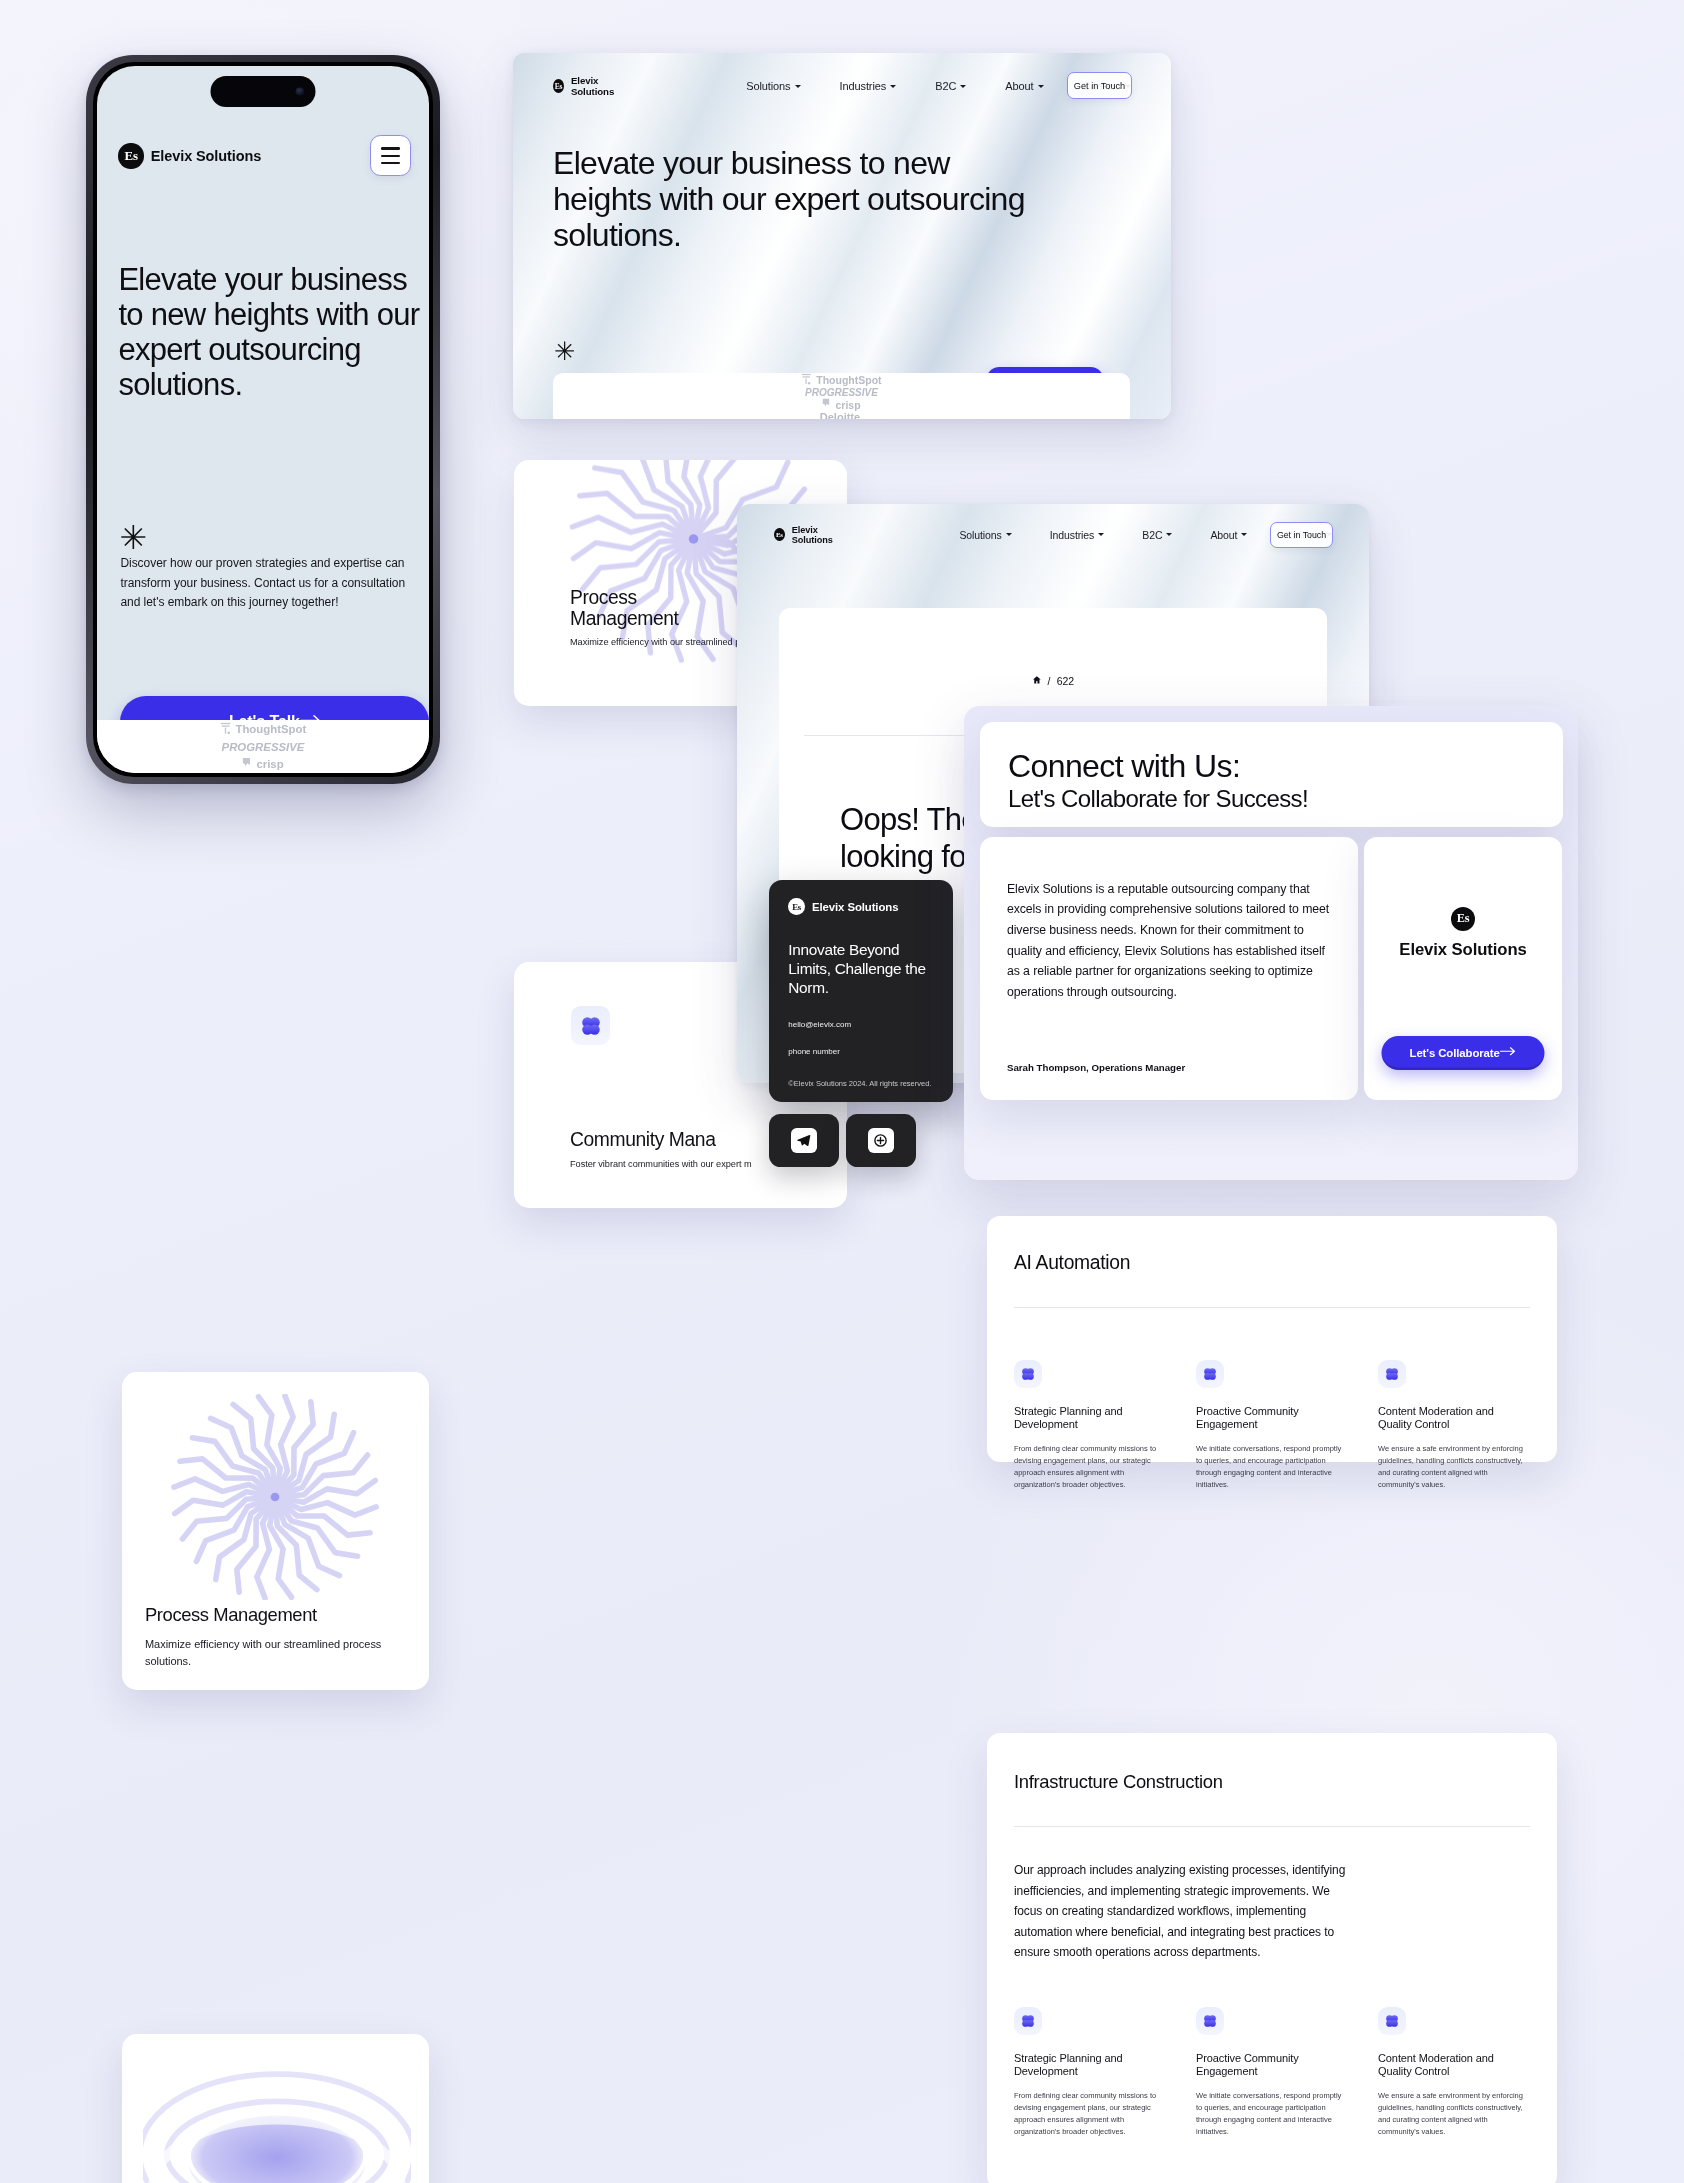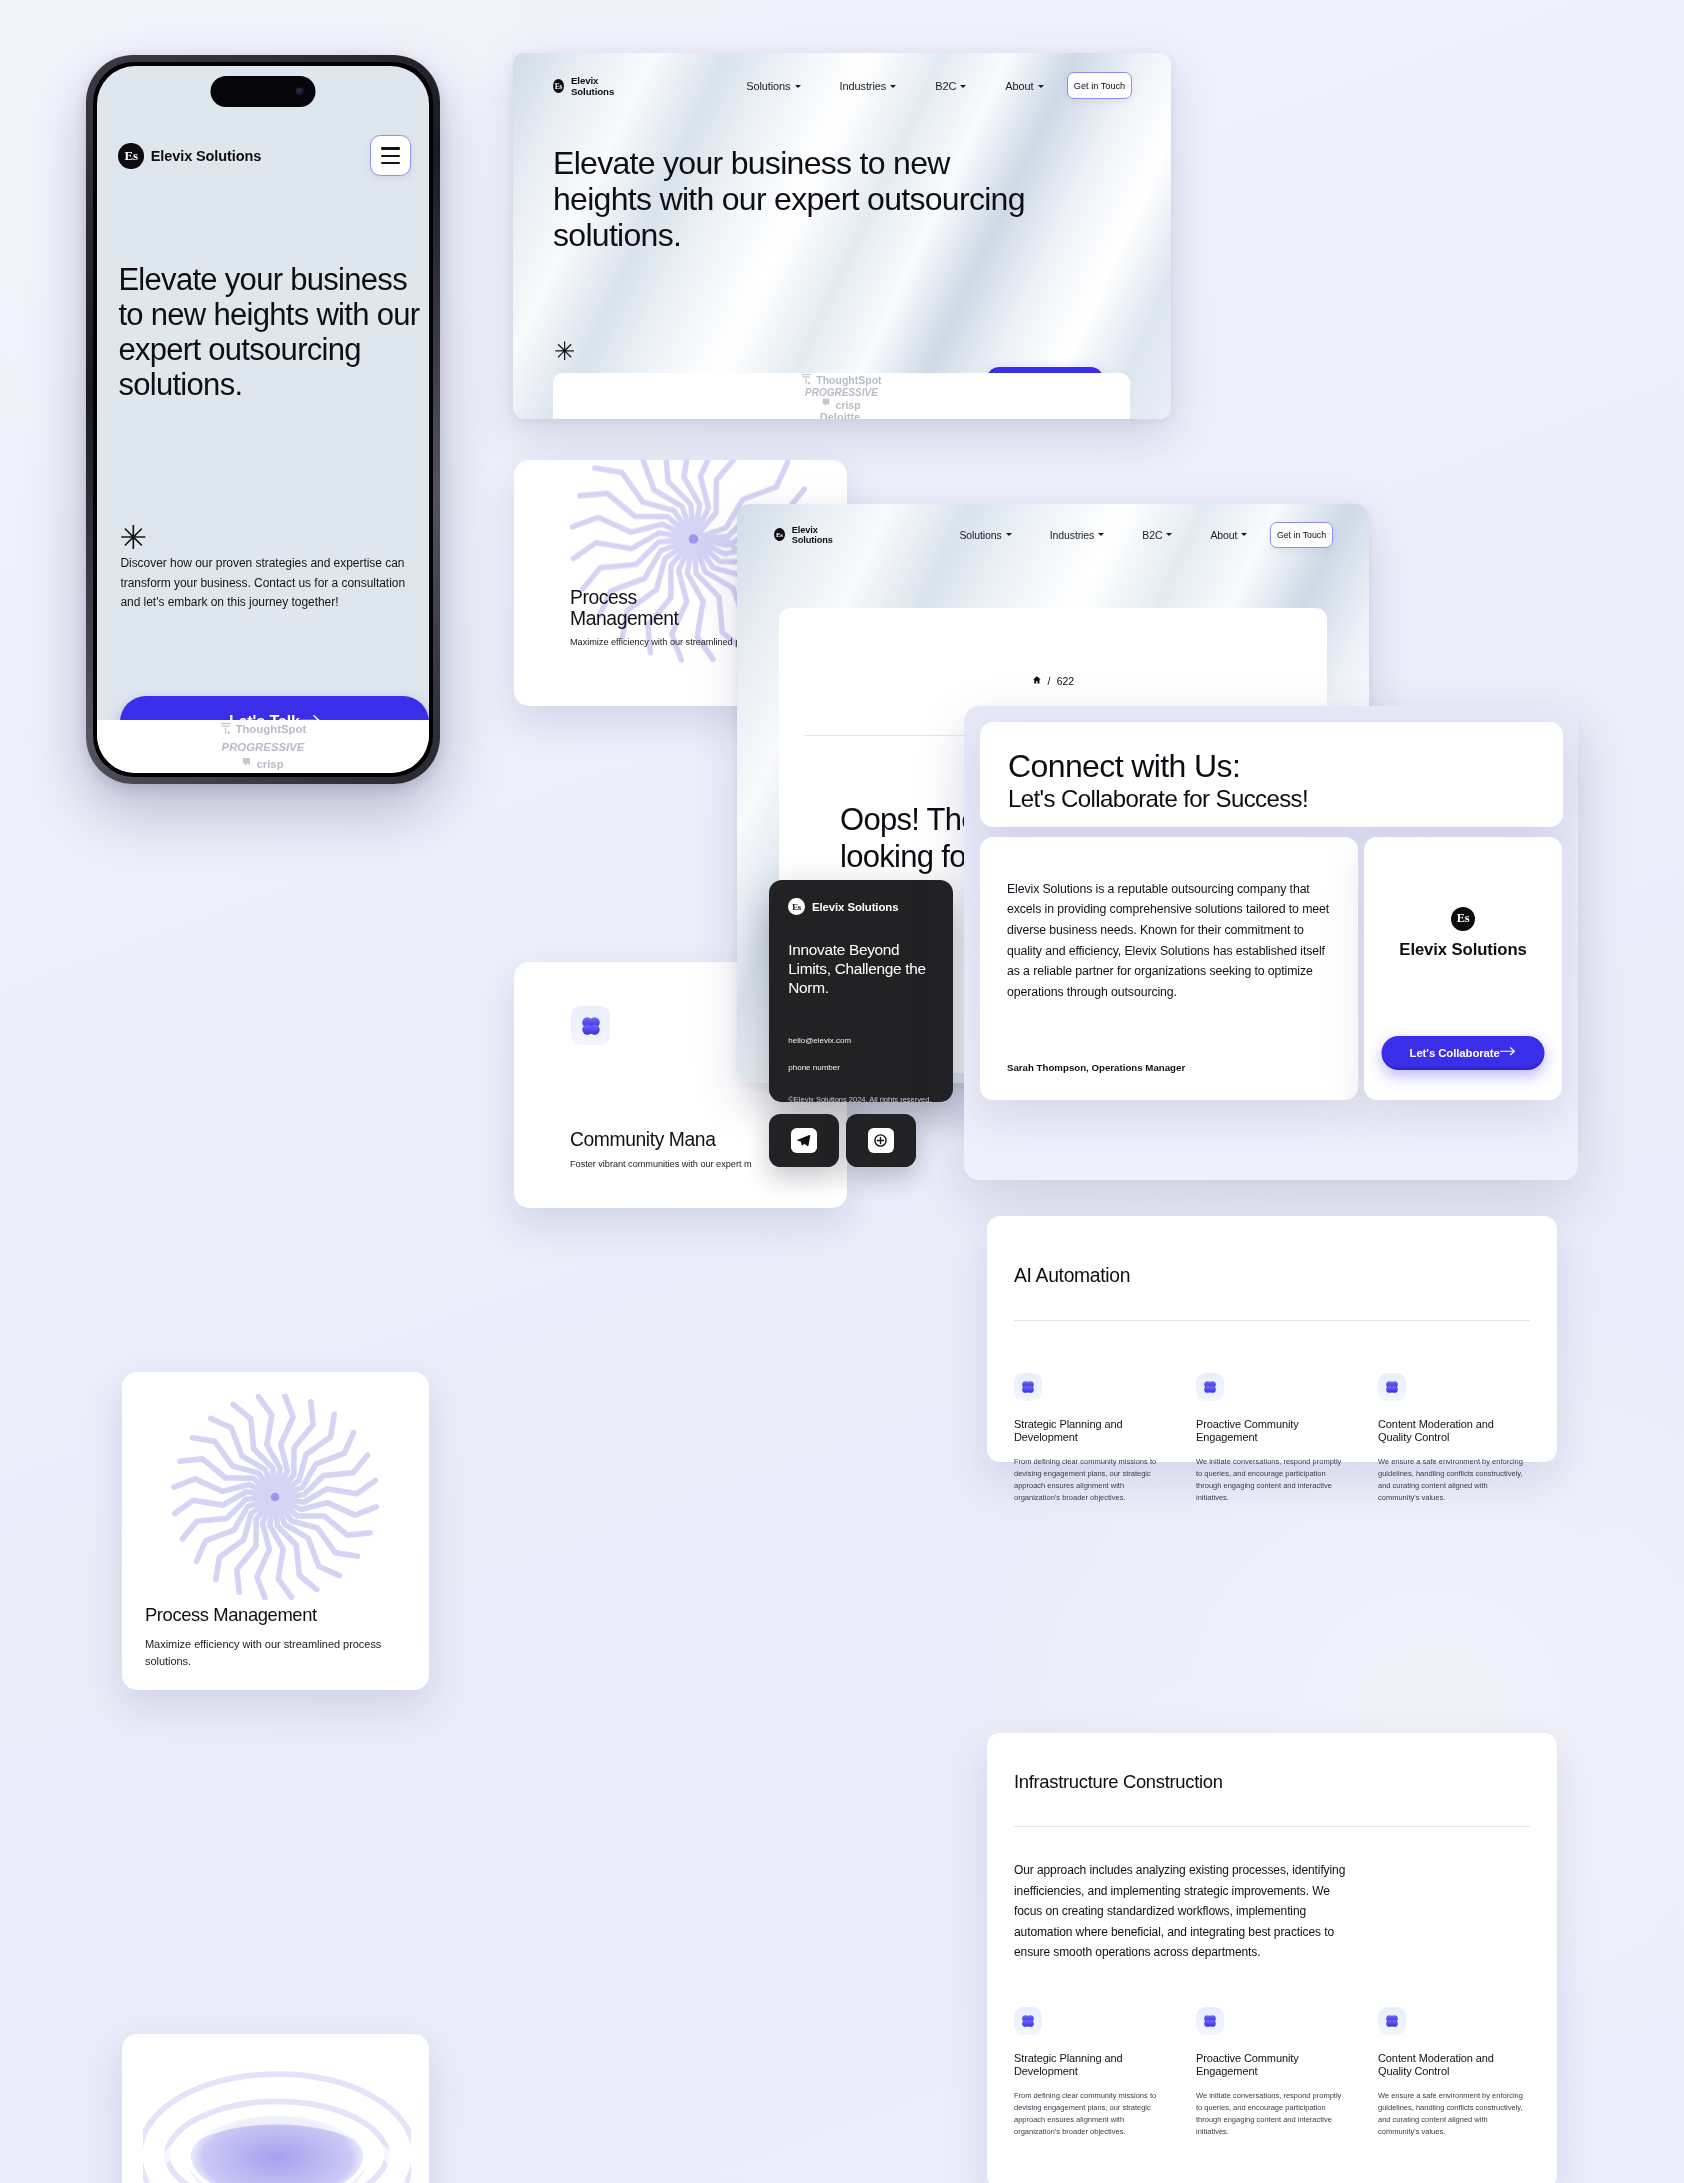--- a/index.html
+++ b/index.html
@@ -448,21 +448,21 @@
       <div class="hr abs" style="left:24.6px;right:24.6px;top:127px"></div>
       <div class="abs" style="left:61px;top:193px;width:434px;font-size:31px;line-height:1.2;color:#0b0b11;letter-spacing:-0.7px">Oops! The page you were looking for doesn't exist.</div>
     </div>
   </div>
 
   <div class="abs" id="darkCard">
     <div class="brand" style="margin-bottom:24.6px">
       <div class="brandMark" style="width:16.7px;height:16.7px;font-size:8.8px;background:#fff;color:#101016">Es</div>
       <div class="brandName" style="font-size:11.4px;color:#fff">Elevix Solutions</div>
     </div>
-    <div style="font-size:15.4px;line-height:1.25;letter-spacing:-0.3px;margin-bottom:39px">Innovate Beyond Limits, Challenge the Norm.</div>
+    <div style="font-size:15.4px;line-height:1.25;letter-spacing:-0.3px;margin-bottom:23px">Innovate Beyond Limits, Challenge the Norm.</div>
     <div style="font-size:8px;margin-bottom:17.6px;color:#efefef">hello@elevix.com</div>
     <div style="font-size:8px;margin-bottom:23px;color:#efefef">phone number</div>
     <div style="font-size:7.5px;color:#c9c9cd">©Elevix Solutions 2024. All rights reserved.</div>
   </div>
   <div class="socialRow">
     <div class="socialBtn">
       <div class="socialGlyph">
         <svg width="15" height="15" viewBox="0 0 24 24">
             <path d="M21.5 3.2 2.6 10.6c-1 .4-1 1.3 0 1.6l4.8 1.5 1.8 5.5c.3.8.9.9 1.5.3l2.6-2.5 4.9 3.6c.9.6 1.5.3 1.7-.8L22.9 4.4c.2-1-.4-1.5-1.4-1.2z" fill="#111"></path>
           </svg>
@@ -548,21 +548,21 @@
           <span class="arrow">
             <svg width="16.7" height="10.5" viewBox="0 0 38 24" fill="none">
                 <path d="M2 12h32M25 4l9 8-9 8" stroke="#fff" stroke-width="2.6" stroke-linecap="round" stroke-linejoin="round"></path>
               </svg>
           </span>
         </button>
       </div>
     </div>
   </div>
 
-  <div class="abs rcCard" style="left:987px;top:1216px;width:570px;height:246px;padding:49px 27px 0">
+  <div class="abs rcCard" style="left:987px;top:1216px;width:570px;height:246px;padding:36px 27px 0">
     <div class="sectionH" style="font-size:19.3px">AI Automation</div>
     <div class="hr" style="margin-top:33px"></div>
     <div style="display:flex;gap:30px;margin-top:52px">
       <div style="flex:1">
         <div class="flowerBox" style="width:28px;height:28px;margin-bottom:16.7px">
           <svg width="16" height="16" viewBox="0 0 40 40">
               <circle cx="14" cy="14" r="8.6" fill="url(#gFlower)"></circle>
               <circle cx="26" cy="14" r="8.6" fill="url(#gFlower)"></circle>
               <circle cx="14" cy="26" r="8.6" fill="url(#gFlower)"></circle>
               <circle cx="26" cy="26" r="8.6" fill="url(#gFlower)"></circle>

